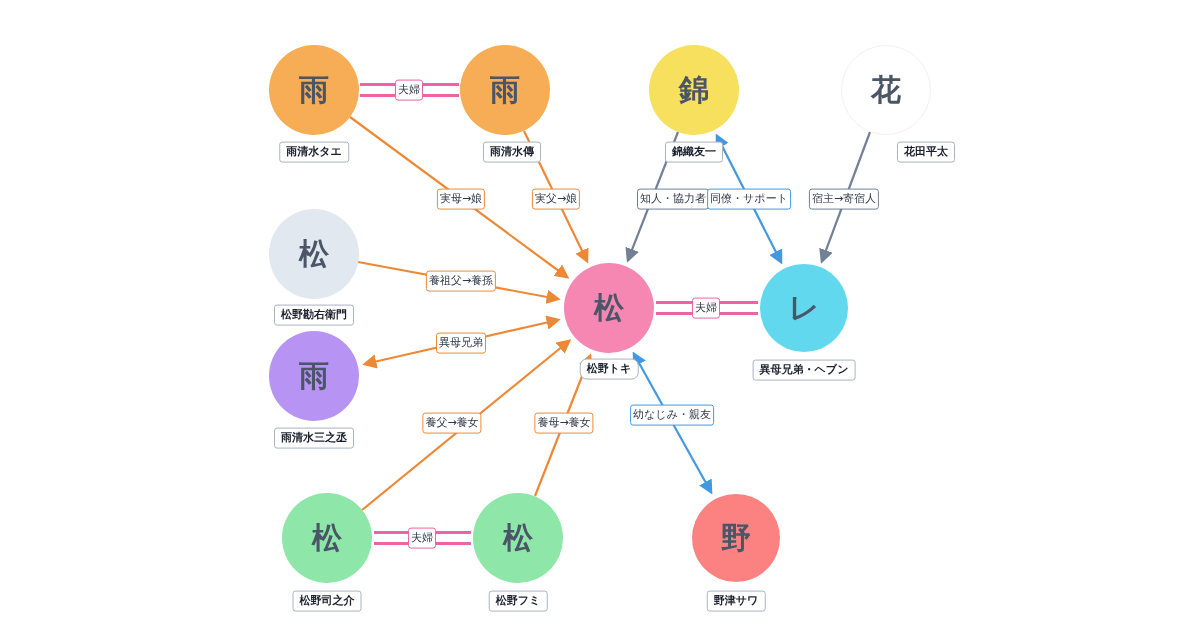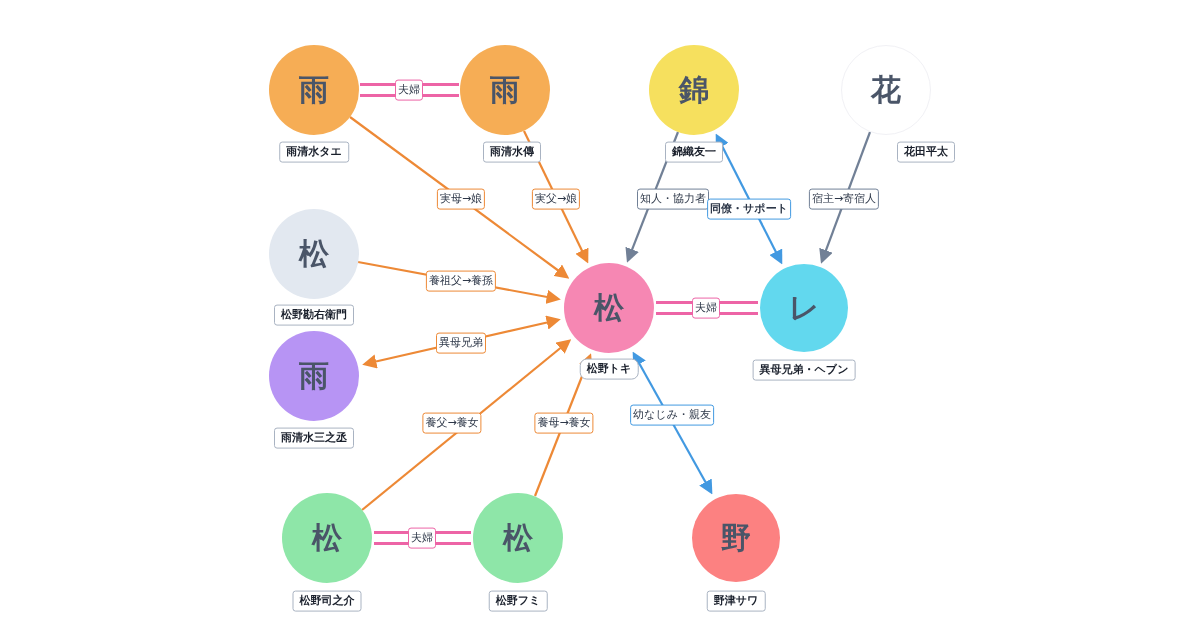--- a/index.html
+++ b/index.html
@@ -123,21 +123,21 @@
         <line x1="711" y1="492" x2="634" y2="354" stroke="#4299E1" stroke-width="2.2" marker-end="url(#arw2)" marker-start="url(#arw2r)"></line>
       </g>
     </svg>
   <div class="layer">
       <div class="edge-label" style="left: 409px; top: 90px; border-color: rgb(237, 100, 166);">夫婦</div>
       <div class="edge-label" style="left: 706px; top: 308px; border-color: rgb(237, 100, 166);">夫婦</div>
       <div class="edge-label" style="left: 422px; top: 538px; border-color: rgb(237, 100, 166);">夫婦</div>
       <div class="edge-label" style="left: 461px; top: 199px; border-color: rgb(237, 137, 54);">実母→娘</div>
       <div class="edge-label" style="left: 556px; top: 199px; border-color: rgb(237, 137, 54);">実父→娘</div>
       <div class="edge-label" style="left: 673px; top: 199px; border-color: rgb(113, 128, 150); font-family: Liberation Mono, monospace;">知人・協力者</div>
-      <div class="edge-label" style="left: 749px; top: 209px; border-color: rgb(66, 153, 225); font-weight: bold;">同僚・サポート</div>
+      <div class="edge-label" style="left: 749px; top: 199px; border-color: rgb(66, 153, 225);">同僚・サポート</div>
       <div class="edge-label" style="left: 844px; top: 199px; border-color: rgb(113, 128, 150);">宿主→寄宿人</div>
       <div class="edge-label" style="left: 461px; top: 281px; border-color: rgb(237, 137, 54);">養祖父→養孫</div>
       <div class="edge-label" style="left: 461px; top: 343px; border-color: rgb(237, 137, 54);">異母兄弟</div>
       <div class="edge-label" style="left: 452px; top: 423px; border-color: rgb(237, 137, 54);">養父→養女</div>
       <div class="edge-label" style="left: 564px; top: 423px; border-color: rgb(237, 137, 54);">養母→養女</div>
       <div class="edge-label" style="left: 672px; top: 415px; border-color: rgb(66, 153, 225);">幼なじみ・親友</div>
     </div>
   <div class="layer">
       <div class="node" style="left: 269px; top: 45px; height: 90px; width: 90px; background: rgb(246, 173, 85);">
         <span class="node-char">雨</span>

